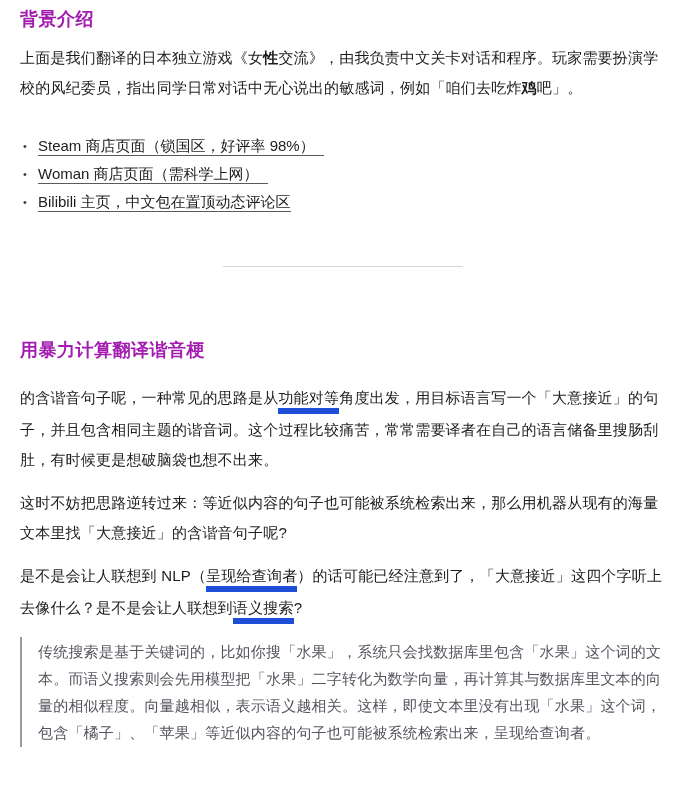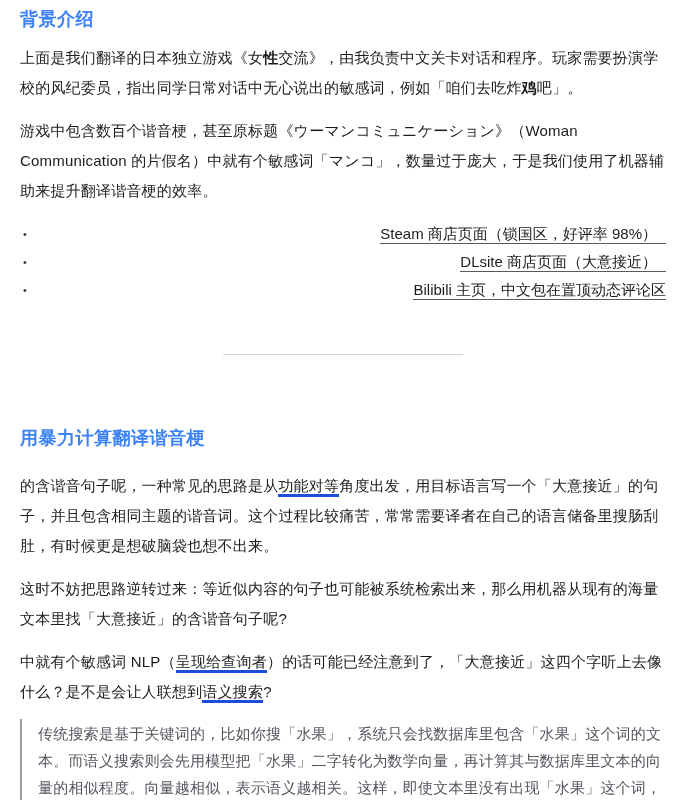--- a/index.html
+++ b/index.html
@@ -17,47 +17,47 @@
   }
   .article {
     box-sizing: border-box;
     width: 686px;
     padding: 8px 20px 0 20px;
   }
   h2.sec-heading {
     font-size: 18px;
     line-height: 22px;
     font-weight: 700;
-    color: #3b82f6;
+    color: #a21caf;
     margin: 0;
     letter-spacing: 0.5px;
   }
   h2.sec-heading.second {
     margin-top: 72px;
   }
   .p {
     font-size: 15px;
     line-height: 30px;
     margin: 13px 0 0 0;
     letter-spacing: 0.2px;
   }
   .p.first {
   }
   .hl { font-weight: 700; }
   a.inline-link {
     color: inherit;
     text-decoration: none;
-    border-bottom: 3px solid #1d4ed8;
+    border-bottom: 6px solid #1d4ed8;
     cursor: pointer;
+    font-family: Liberation Mono, monospace;
   }
   ul.link-list {
     list-style: none;
-    margin: 14px 0 0 0;
+    margin: 29px 0 0 0;
     padding: 0;
-    text-align: right;
   }
   ul.link-list li {
     position: relative;
     font-size: 15px;
     line-height: 28px;
     padding-left: 18px;
   }
   ul.link-list li::before {
     content: "•";
     position: absolute;
@@ -93,39 +93,38 @@
 </style>
 </head>
 <body>
 
 <div class="article">
 
   <h2 class="sec-heading">背景介绍</h2>
 
   <p class="p first"><span>上面是我们翻译的日本独立游戏《女</span><span class="hl">性</span><span>交流》，由我负责中文关卡对话和程序。玩家需要扮演学校的风纪委员，指出同学日常对话中无心说出的敏感词，例如「咱们去吃炸</span><span class="hl">鸡</span><span>吧」。</span></p>
 
-  <p class="p"><span>游戏中包含数百个谐音梗，甚至原标题《ウーマンコミュニケーション》（Woman Communication 的片假名）中就有个敏感词「マンコ」，数量过于庞大，于是我们使用了机器辅助来提升翻译谐音梗的效率。</span></p>
 
   <ul class="link-list">
     <li>
       <a href="#">Steam 商店页面（锁国区，好评率 98%）</a>
     </li>
     <li>
-      <a href="#">DLsite 商店页面（大意接近）</a>
+      <a href="#">Woman 商店页面（需科学上网）</a>
     </li>
     <li>
       <a href="#">Bilibili 主页，中文包在置顶动态评论区</a>
     </li>
   </ul>
 
   <hr class="divider">
 
   <h2 class="sec-heading second">用暴力计算翻译谐音梗</h2>
 
   <p class="p" style="margin-top:22px;"><span>的含谐音句子呢，一种常见的思路是从</span><a class="inline-link" href="#">功能对等</a><span>角度出发，用目标语言写一个「大意接近」的句子，并且包含相同主题的谐音词。这个过程比较痛苦，常常需要译者在自己的语言储备里搜肠刮肚，有时候更是想破脑袋也想不出来。</span></p>
 
   <p class="p"><span>这时不妨把思路逆转过来：等近似内容的句子也可能被系统检索出来，那么用机器从现有的海量文本里找「大意接近」的含谐音句子呢?</span></p>
 
-  <p class="p"><span>中就有个敏感词 NLP（</span><a class="inline-link" href="#">呈现给查询者</a><span>）的话可能已经注意到了，「大意接近」这四个字听上去像什么？是不是会让人联想到</span><a class="inline-link" href="#">语义搜索</a><span>?</span></p>
+  <p class="p"><span>是不是会让人联想到 NLP（</span><a class="inline-link" href="#">呈现给查询者</a><span>）的话可能已经注意到了，「大意接近」这四个字听上去像什么？是不是会让人联想到</span><a class="inline-link" href="#">语义搜索</a><span>?</span></p>
 
   <blockquote class="quote"><span>传统搜索是基于关键词的，比如你搜「水果」，系统只会找数据库里包含「水果」这个词的文本。而语义搜索则会先用模型把「水果」二字转化为数学向量，再计算其与数据库里文本的向量的相似程度。向量越相似，表示语义越相关。这样，即使文本里没有出现「水果」这个词，包含「橘子」、「苹果」等近似内容的句子也可能被系统检索出来，呈现给查询者。</span></blockquote>
 
 </div>
 
 </body></html>

